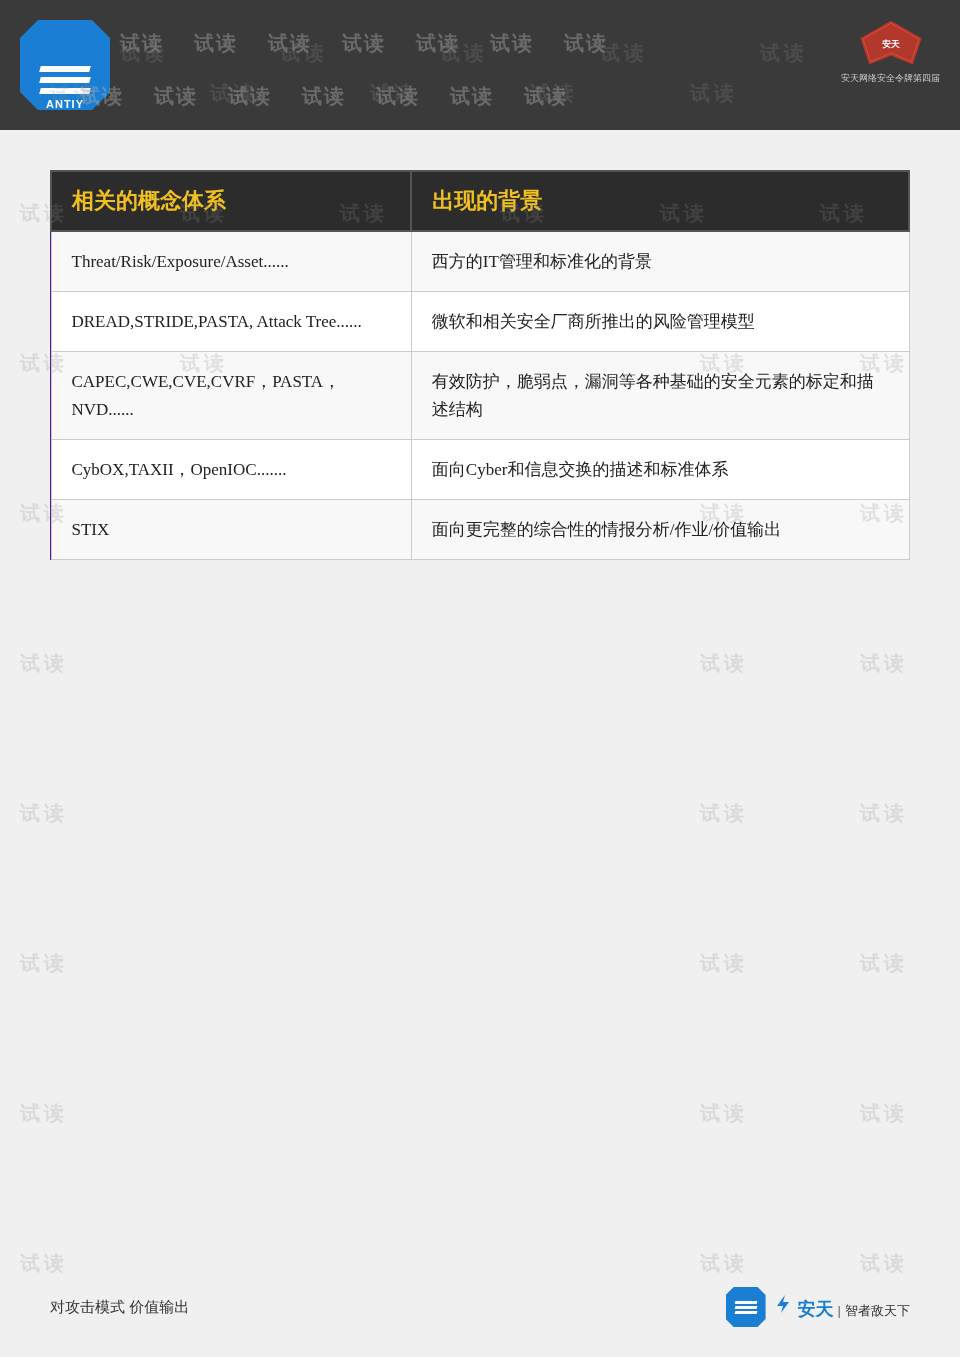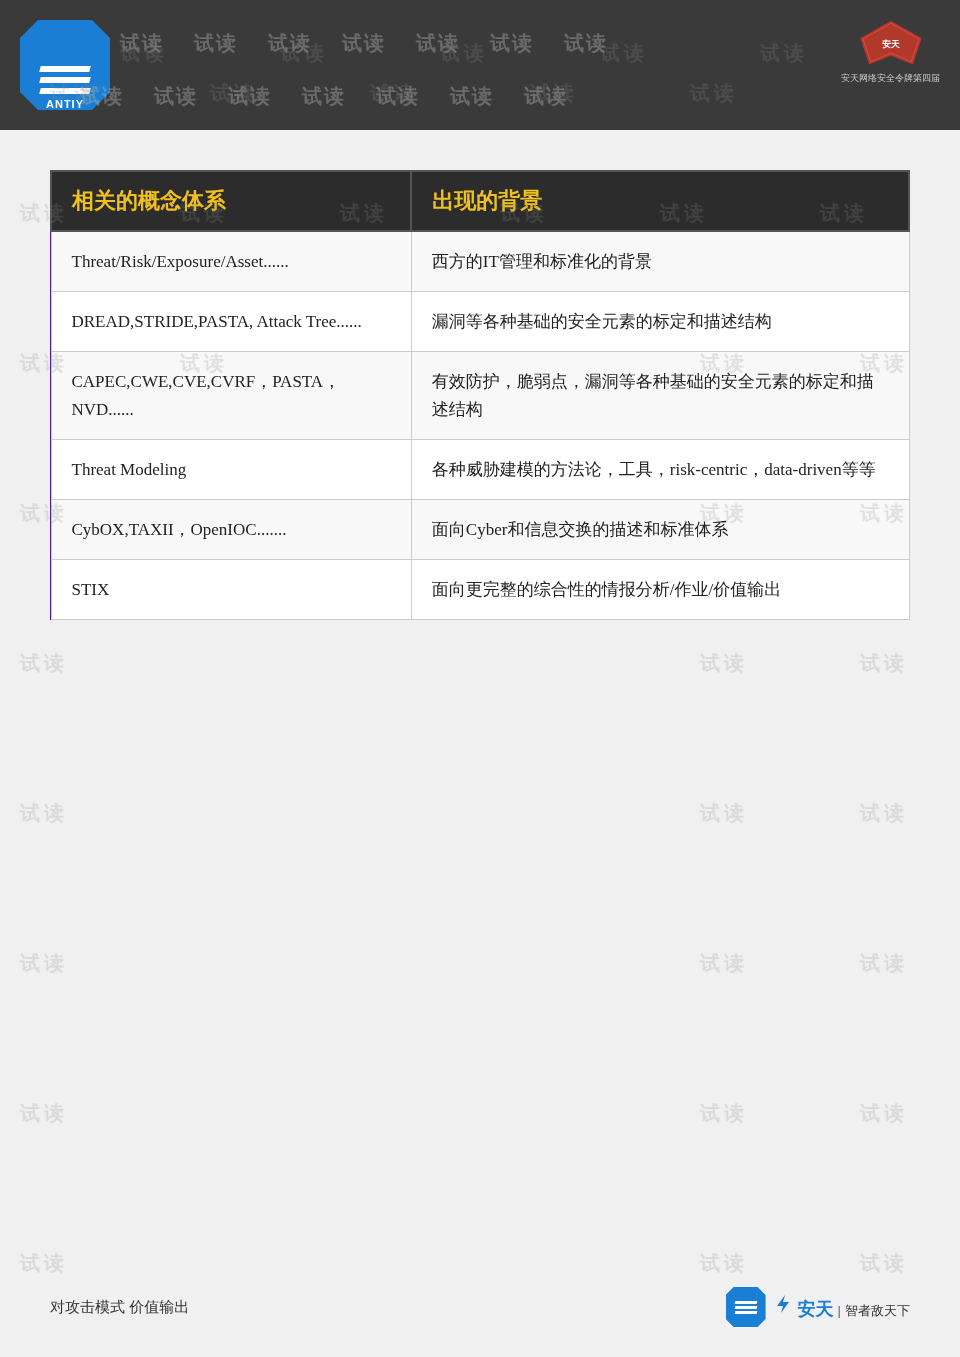--- a/index.html
+++ b/index.html
@@ -263,29 +263,25 @@
         <th class="col-right">出现的背景</th>
       </tr>
     </thead>
     <tbody id="table-body">
     <tr>
           <td class="col-left">Threat/Risk/Exposure/Asset......</td>
           <td class="col-right">西方的IT管理和标准化的背景</td>
         </tr>
         <tr>
           <td class="col-left">DREAD,STRIDE,PASTA, Attack Tree......</td>
-          <td class="col-right">漏洞等各种基础的安全元素的标定和描述结构</td>
+          <td class="col-right">微软和相关安全厂商所推出的风险管理模型</td>
         </tr>
         <tr>
           <td class="col-left">CAPEC,CWE,CVE,CVRF，PASTA，NVD......</td>
           <td class="col-right">有效防护，脆弱点，漏洞等各种基础的安全元素的标定和描述结构</td>
-        </tr>
-        <tr>
-          <td class="col-left">Threat Modeling</td>
-          <td class="col-right">各种威胁建模的方法论，工具，risk-centric，data-driven等等</td>
         </tr>
         <tr>
           <td class="col-left">CybOX,TAXII，OpenIOC.......</td>
           <td class="col-right">面向Cyber和信息交换的描述和标准体系</td>
         </tr>
         <tr>
           <td class="col-left">STIX</td>
           <td class="col-right">面向更完整的综合性的情报分析/作业/价值输出</td>
         </tr>
       </tbody>

